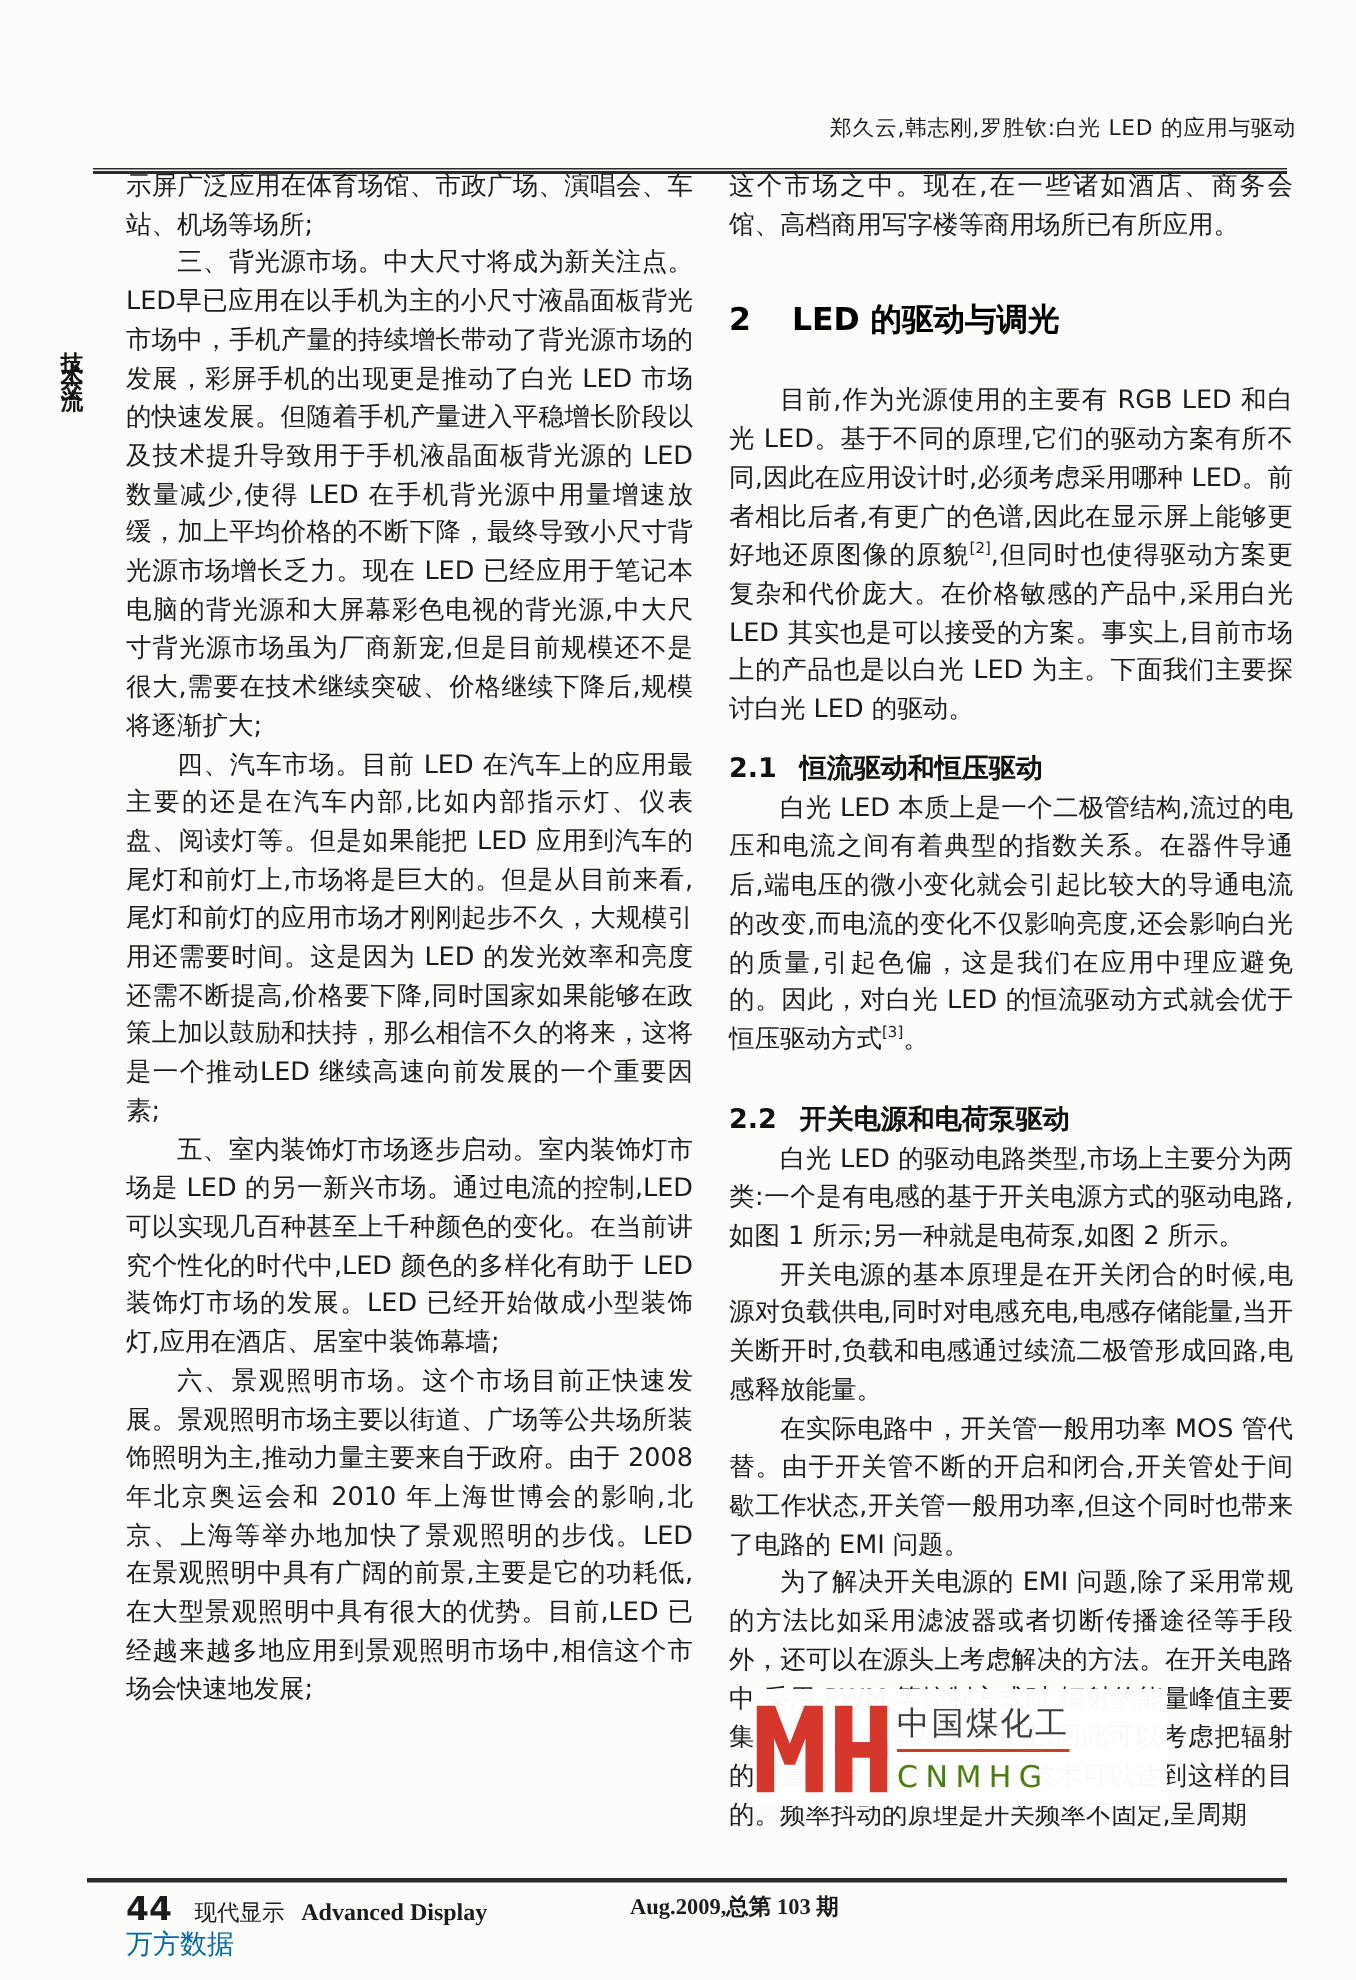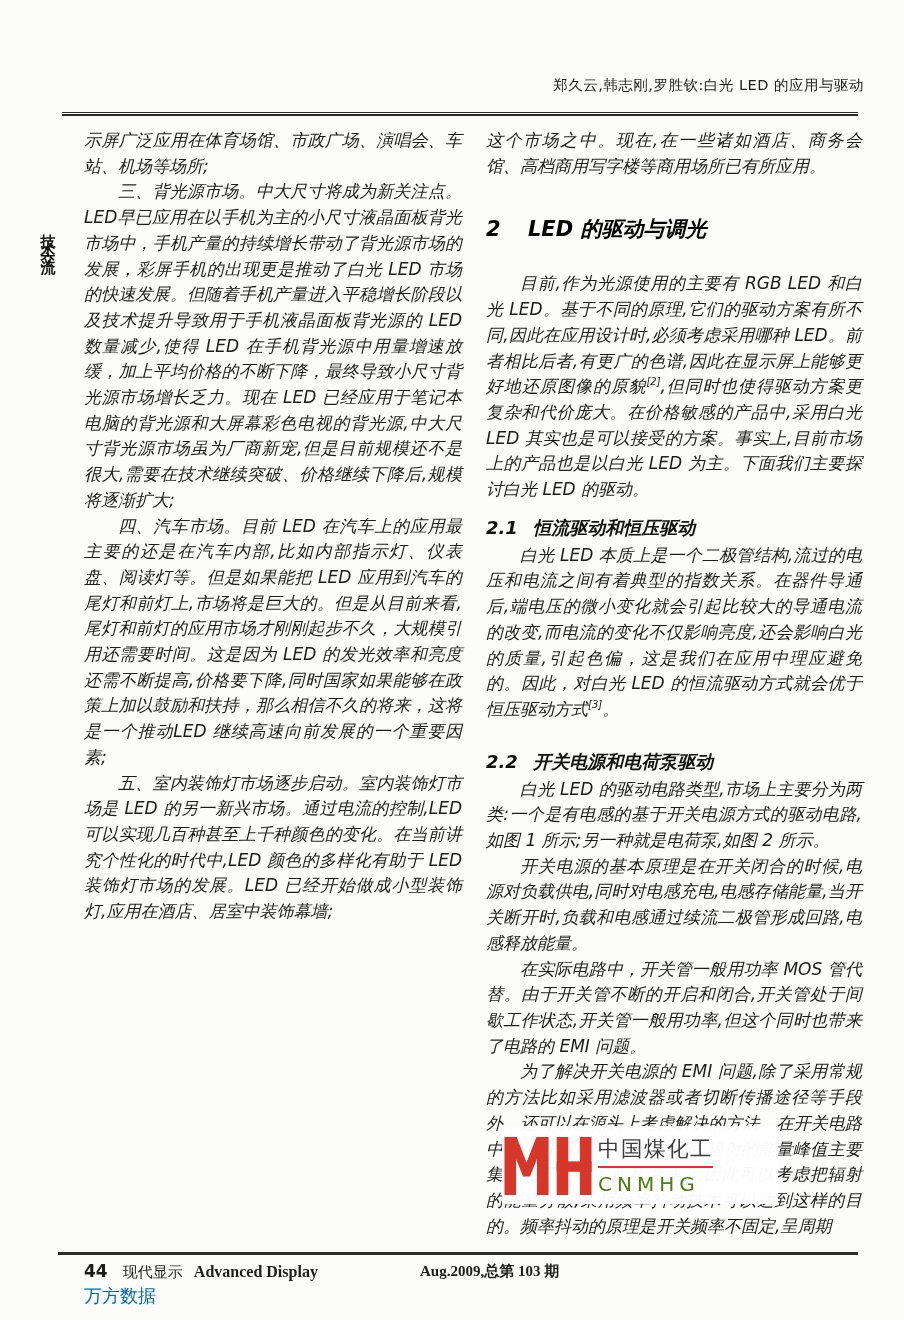--- a/index.html
+++ b/index.html
@@ -15,21 +15,21 @@
   .header-rule{
     position:absolute; top:112px; left:62px; right:46px; height:0;
     border-top:1.5px solid #2b2b2b; border-bottom:2px solid #2b2b2b;
     padding-top:1px;
   }
   .side-label{
     position:absolute; left:38px; top:222px;
     writing-mode:vertical-rl; text-orientation:upright;
     font-size:15px; font-weight:bold; letter-spacing:8px; color:#141414;
   }
-  .col{position:absolute; top:128px;font-style:italic;}
+  .col{position:absolute; top:112px;}
   .col-left{left:84px; width:378px;}
   .col-right{left:486px; width:376px;}
   p.body{
     margin:0; font-size:17px; line-height:25.7px;
     text-align:justify; text-indent:2em; word-break:break-all;
   }
   p.cont{text-indent:0;}
   h2.sec{
     margin:36px 0 28px 0; font-size:21px; font-weight:bold; color:#000000;
   }
@@ -51,21 +51,21 @@
     border-bottom:2.5px solid #d6372b; padding-bottom:3px;
   }
   .wm-en{
     font-size:20px; color:#4d7c0f; letter-spacing:5px; margin-top:4px;
   }
   .footer-rule{
     position:absolute; top:1252px; left:58px; right:46px; height:2.5px;
     background:#2b2b2b;
   }
   .footer{position:absolute; top:1261px; left:84px; right:46px; height:22px;}
-  .f-page{font-weight:bold; font-size:17px; margin-right:10px;}
+  .f-page{font-weight:bold; font-size:22px; margin-right:10px;}
   .f-cn{font-size:15px; margin-right:6px;text-align:right;}
   .f-en{font-weight:bold; font-size:16px; font-family:Liberation Serif, serif;}
   .f-issue{
     position:absolute; left:336px; top:1px; font-weight:bold; font-size:15px;
     font-family:"Liberation Serif", serif;
   }
   .wanfang{
     position:absolute; top:1284px; left:84px; font-size:18px; color:#0369a1;
   }
 </style>
@@ -77,20 +77,21 @@
   <div class="running-title">郑久云,韩志刚,罗胜钦:白光 LED 的应用与驱动</div>
   <div class="header-rule"></div>
 
   <div class="side-label">技术交流</div>
 
   <div class="col col-left">
     <p class="body cont">示屏广泛应用在体育场馆、市政广场、演唱会、车站、机场等场所;</p>
     <p class="body">三、背光源市场。中大尺寸将成为新关注点。LED早已应用在以手机为主的小尺寸液晶面板背光市场中，手机产量的持续增长带动了背光源市场的发展，彩屏手机的出现更是推动了白光 LED 市场的快速发展。但随着手机产量进入平稳增长阶段以及技术提升导致用于手机液晶面板背光源的 LED 数量减少,使得 LED 在手机背光源中用量增速放缓，加上平均价格的不断下降，最终导致小尺寸背光源市场增长乏力。现在 LED 已经应用于笔记本电脑的背光源和大屏幕彩色电视的背光源,中大尺寸背光源市场虽为厂商新宠,但是目前规模还不是很大,需要在技术继续突破、价格继续下降后,规模将逐渐扩大;</p>
     <p class="body">四、汽车市场。目前 LED 在汽车上的应用最主要的还是在汽车内部,比如内部指示灯、仪表盘、阅读灯等。但是如果能把 LED 应用到汽车的尾灯和前灯上,市场将是巨大的。但是从目前来看,尾灯和前灯的应用市场才刚刚起步不久，大规模引用还需要时间。这是因为 LED 的发光效率和亮度还需不断提高,价格要下降,同时国家如果能够在政策上加以鼓励和扶持，那么相信不久的将来，这将是一个推动LED 继续高速向前发展的一个重要因素;</p>
     <p class="body">五、室内装饰灯市场逐步启动。室内装饰灯市场是 LED 的另一新兴市场。通过电流的控制,LED 可以实现几百种甚至上千种颜色的变化。在当前讲究个性化的时代中,LED 颜色的多样化有助于 LED 装饰灯市场的发展。LED 已经开始做成小型装饰灯,应用在酒店、居室中装饰幕墙;</p>
+    <p class="body">六、景观照明市场。这个市场目前正快速发展。景观照明市场主要以街道、广场等公共场所装饰照明为主,推动力量主要来自于政府。由于 2008 年北京奥运会和 2010 年上海世博会的影响,北京、上海等举办地加快了景观照明的步伐。LED 在景观照明中具有广阔的前景,主要是它的功耗低,在大型景观照明中具有很大的优势。目前,LED 已经越来越多地应用到景观照明市场中,相信这个市场会快速地发展;</p>
   </div>
 
   <div class="col col-right">
     <p class="body cont">这个市场之中。现在,在一些诸如酒店、商务会馆、高档商用写字楼等商用场所已有所应用。</p>
 
     <h2 class="sec">
       <span class="sec-num">2</span>
       <span>LED 的驱动与调光</span>
     </h2>
 

